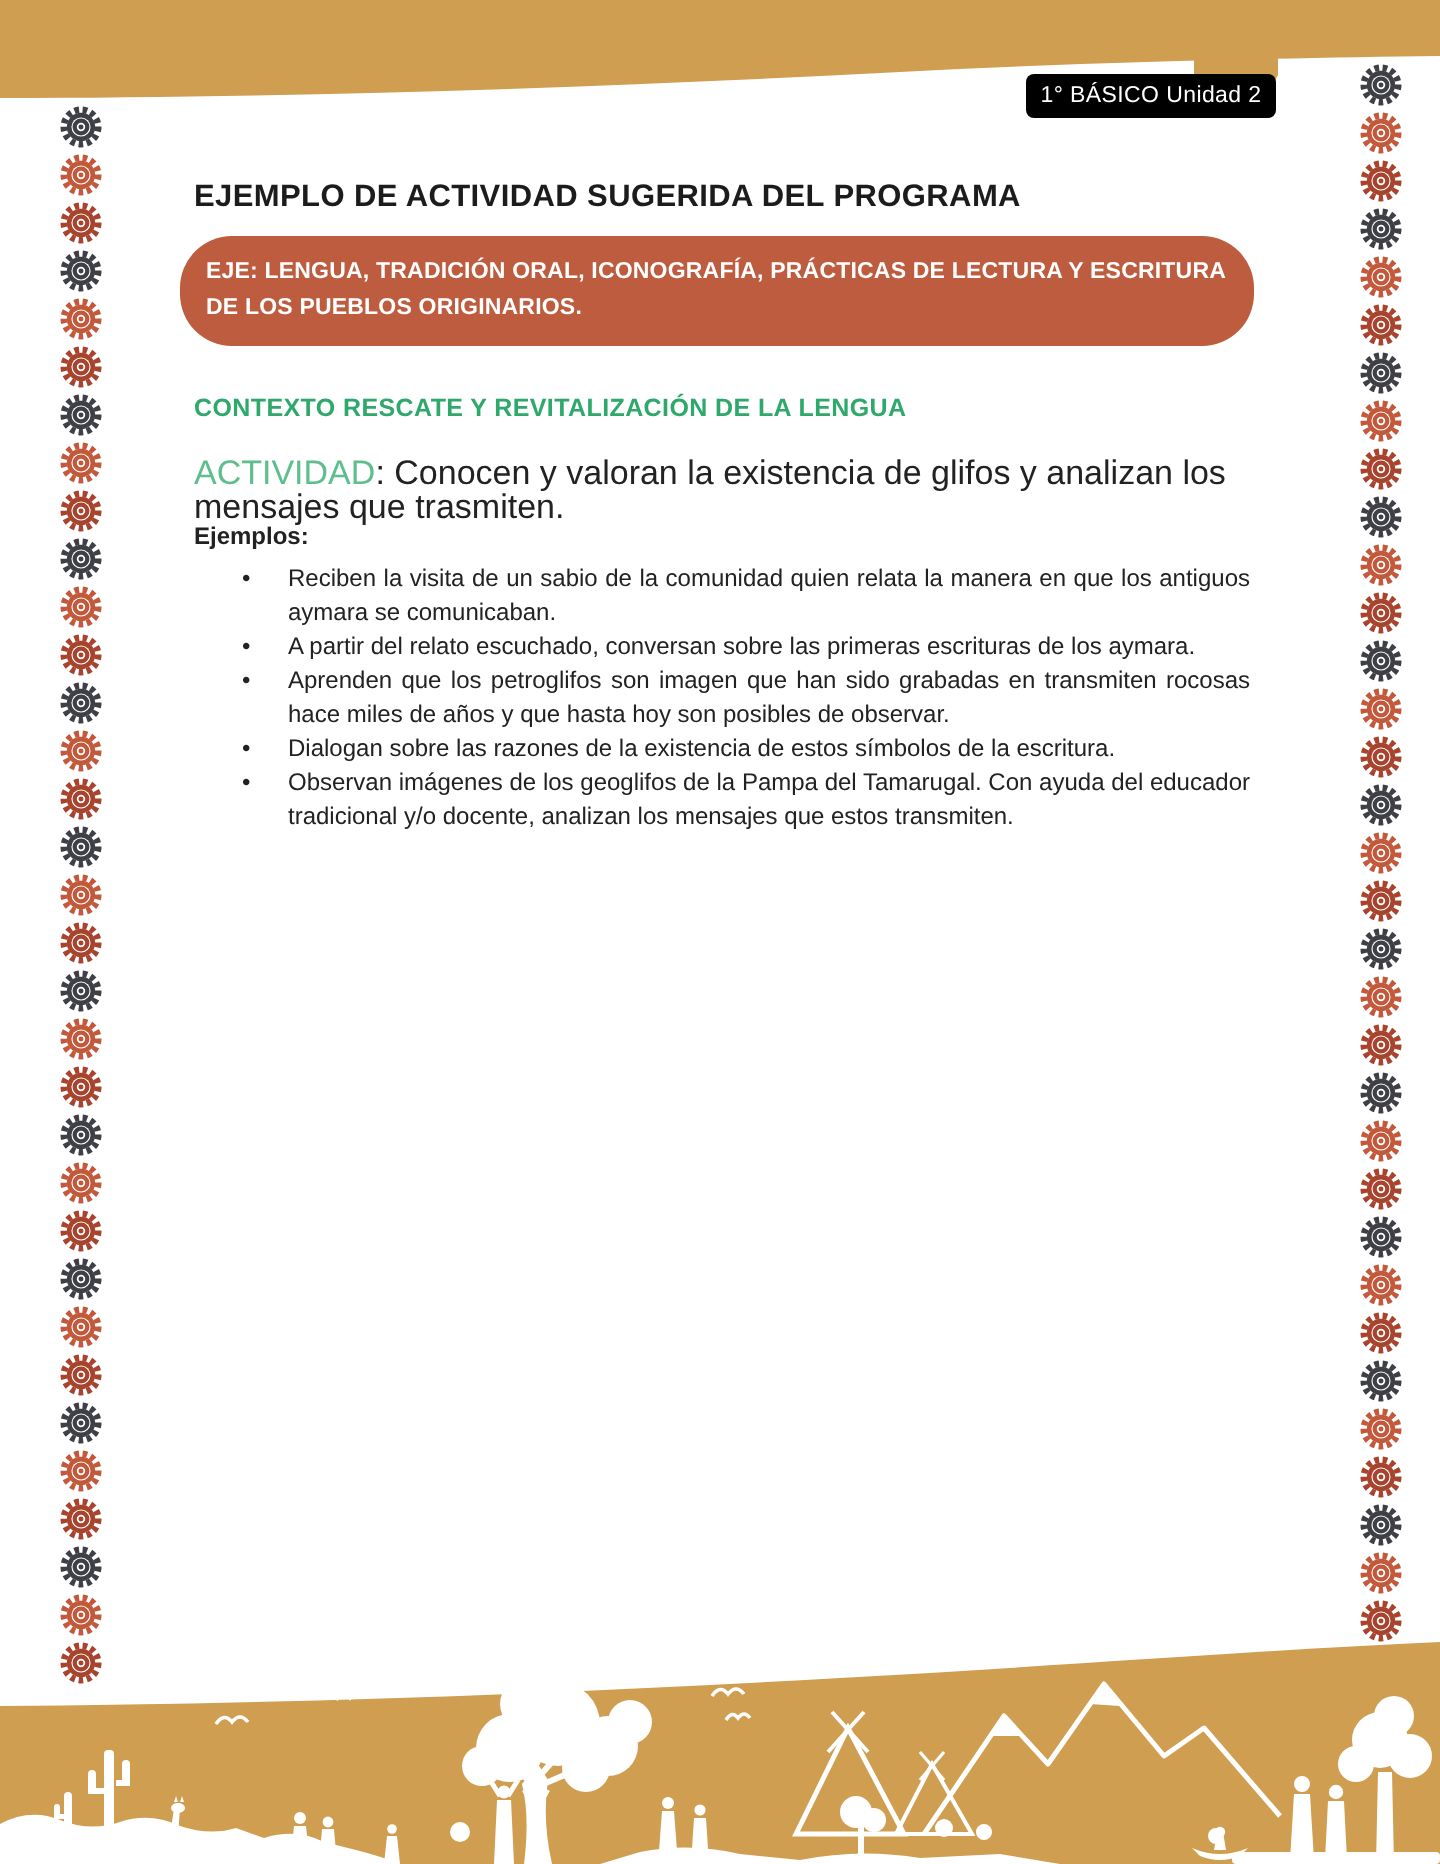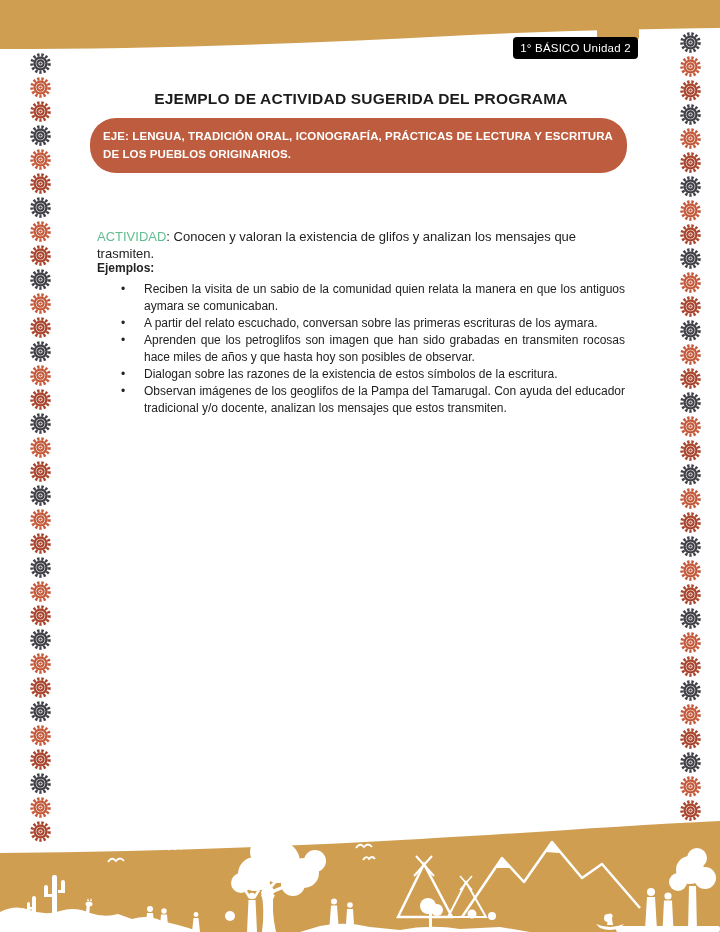--- a/index.html
+++ b/index.html
@@ -25,35 +25,35 @@
   .ornament-chain{
     position:absolute;width:23px;
     display:flex;flex-direction:column;gap:1px;align-items:center;
   }
   .chain-left{left:29px;top:52px;}
   .chain-right{left:679px;top:31px;}
   .rosette{display:block;}
   
   .page-title{
     position:absolute;top:90px;left:97px;width:528px;margin:0;
-    text-align:center;font-size:15.5px;font-weight:bold;color:#1c1c1c;
+    font-size:15.5px;font-weight:bold;color:#1c1c1c;
     letter-spacing:.2px;
   }
   .eje-banner{
     position:absolute;top:118px;left:90px;width:537px;box-sizing:border-box;
     background:#BD5C3E;color:#ffffff;font-weight:bold;font-size:11.5px;
     padding:9px 13px;line-height:1.6;letter-spacing:.1px;border-radius:26px;
   }
   .context-heading{
     position:absolute;top:197px;left:97px;margin:0;
     font-size:12.5px;font-weight:bold;color:#2EA86B;letter-spacing:.2px;
   }
   .activity-line{
     position:absolute;top:228px;left:97px;width:528px;margin:0;
-    font-size:13px;color:#222222;line-height:17px;
+    font-size:17px;color:#222222;line-height:17px;
   }
   .activity-label{color:#5FBE8E;}
   .examples-label{
     position:absolute;top:261px;left:97px;margin:0;
     font-size:12px;color:#222222;font-weight:bold;
   }
   .examples-list{
     position:absolute;top:281px;left:97px;width:528px;
     margin:0;padding:0;list-style:none;
   }
@@ -544,20 +544,21 @@
         <circle cx="12" cy="12" r="5" fill="#ffffff"></circle>
         <circle cx="12" cy="12" r="3.3" fill="none" stroke="#A8442E" stroke-width="2.2"></circle>
         <circle cx="12" cy="12" r="1.3" fill="#A8442E"></circle>
       </svg>
     </div>
 
   <h1 class="page-title">EJEMPLO DE ACTIVIDAD SUGERIDA DEL PROGRAMA</h1>
 
   <div class="eje-banner">EJE: LENGUA, TRADICIÓN ORAL, ICONOGRAFÍA, PRÁCTICAS DE LECTURA Y ESCRITURA DE LOS PUEBLOS ORIGINARIOS.</div>
 
+  <h2 class="context-heading">CONTEXTO RESCATE Y REVITALIZACIÓN DE LA LENGUA</h2>
 
   <p class="activity-line"><span class="activity-label">ACTIVIDAD</span><span>: Conocen y valoran la existencia de glifos y analizan los mensajes que trasmiten.</span></p>
 
   <p class="examples-label">Ejemplos:</p>
 
   <ul class="examples-list">
     <li class="example-item">
       <span class="bullet-marker">•</span>
       <span class="item-text">Reciben la visita de un sabio de la comunidad quien relata la manera en que los antiguos aymara se comunicaban.</span>
     </li>

